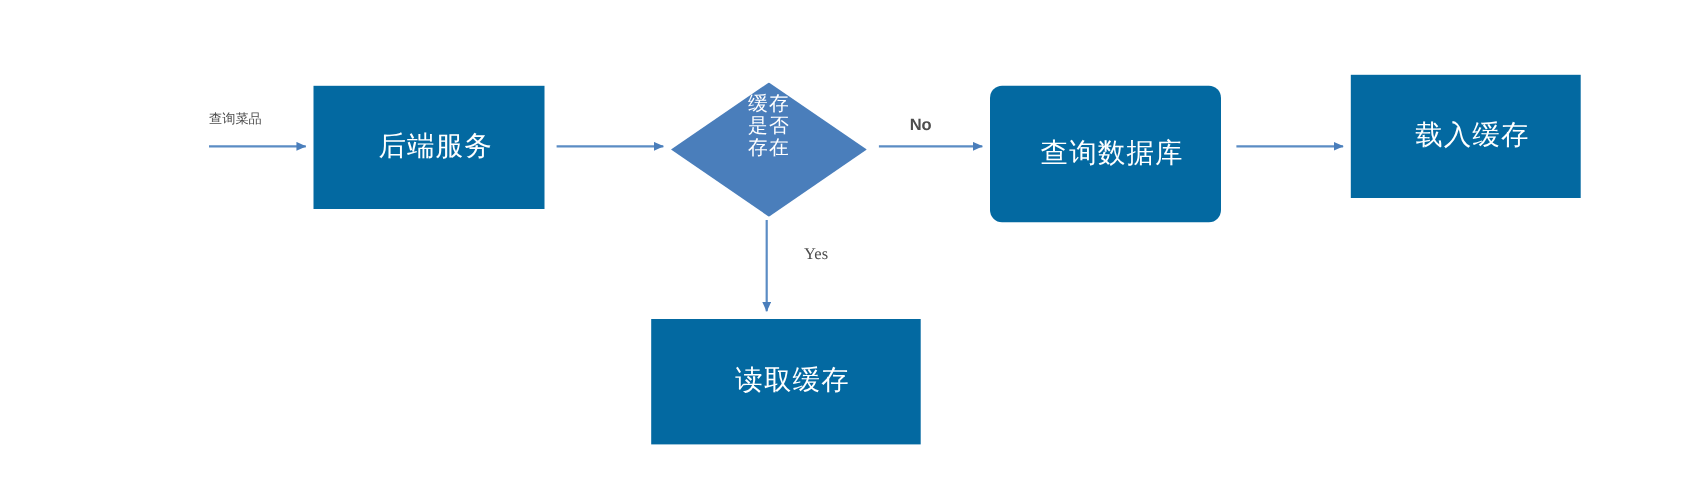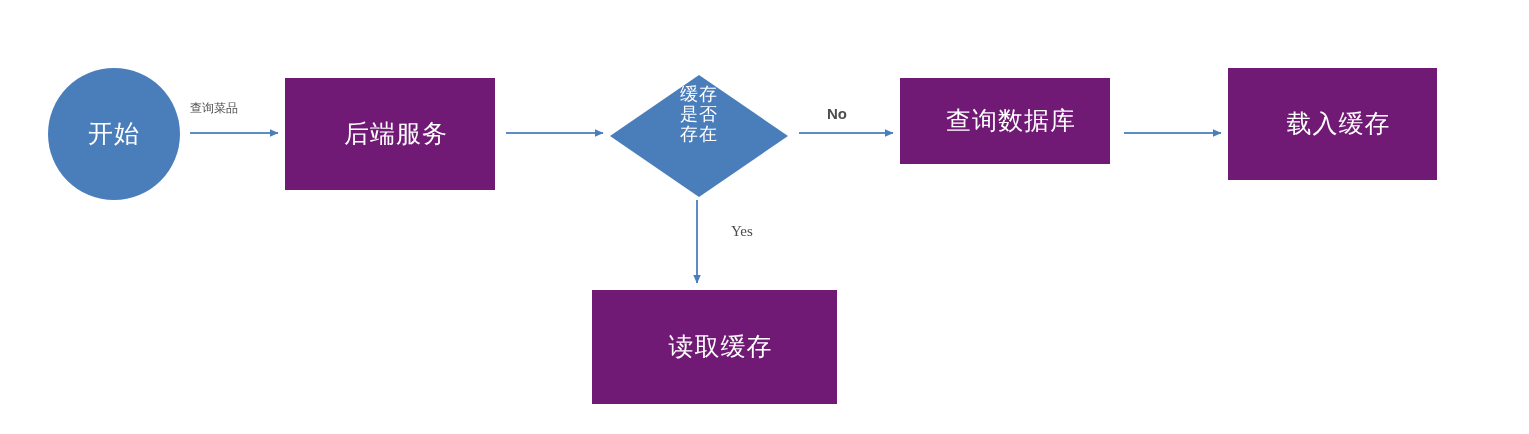--- a/index.html
+++ b/index.html
@@ -21,21 +21,21 @@
     position: absolute;
     display: flex;
     align-items: center;
     justify-content: center;
     color: #ffffff;
     text-align: center;
     box-sizing: border-box;
     user-select: none;
   }
   .node-rect {
-    background: #701a75;
+    background: #0369a1;
     padding-left: 12px;
   }
   .node-circle {
     background: #4a7ebb;
     border-radius: 50%;
   }
   .node-label {
     color: #ffffff;
     font-size: 25px;
     line-height: 1.18;
@@ -90,38 +90,35 @@
 
     <line x1="506" y1="133" x2="603" y2="133" stroke="#5b8cc4" stroke-width="2" marker-end="url(#arrowhead)"></line>
 
     <line x1="799" y1="133" x2="893" y2="133" stroke="#5b8cc4" stroke-width="2" marker-end="url(#arrowhead)"></line>
 
     <line x1="1124" y1="133" x2="1221" y2="133" stroke="#5b8cc4" stroke-width="2" marker-end="url(#arrowhead)"></line>
 
     <line x1="697" y1="200" x2="697" y2="283" stroke="#5b8cc4" stroke-width="2" marker-end="url(#arrowhead)"></line>
   </svg>
 
-  <div class="node node-circle" style="left:48px; top:68px; width:132px; height:132px;">
-    <span class="node-label">开始</span>
-  </div>
 
   <div class="node node-rect" style="left:285px; top:78px; width:210px; height:112px;">
     <span class="node-label">后端服务</span>
   </div>
 
   <div class="diamond-shape" style="left:610px; top:75px; width:178px; height:122px;">
     <svg width="178" height="122" viewBox="0 0 178 122">
       <polygon points="89,0 178,61 89,122 0,61" fill="#4a7ebb"></polygon>
     </svg>
     <div class="node-diamond-label" style="left:0; top:9px; width:178px;">缓存
 是否
 存在</div>
   </div>
 
-  <div class="node node-rect" style="left:900px; top:78px; width:210px; height:86px;">
+  <div class="node node-rect" style="left:900px; top:78px; width:210px; height:124px;border-radius:11px;">
     <span class="node-label">查询数据库</span>
   </div>
 
   <div class="node node-rect" style="left:1228px; top:68px; width:209px; height:112px;">
     <span class="node-label">载入缓存</span>
   </div>
 
   <div class="node node-rect" style="left:592px; top:290px; width:245px; height:114px;">
     <span class="node-label">读取缓存</span>
   </div>

